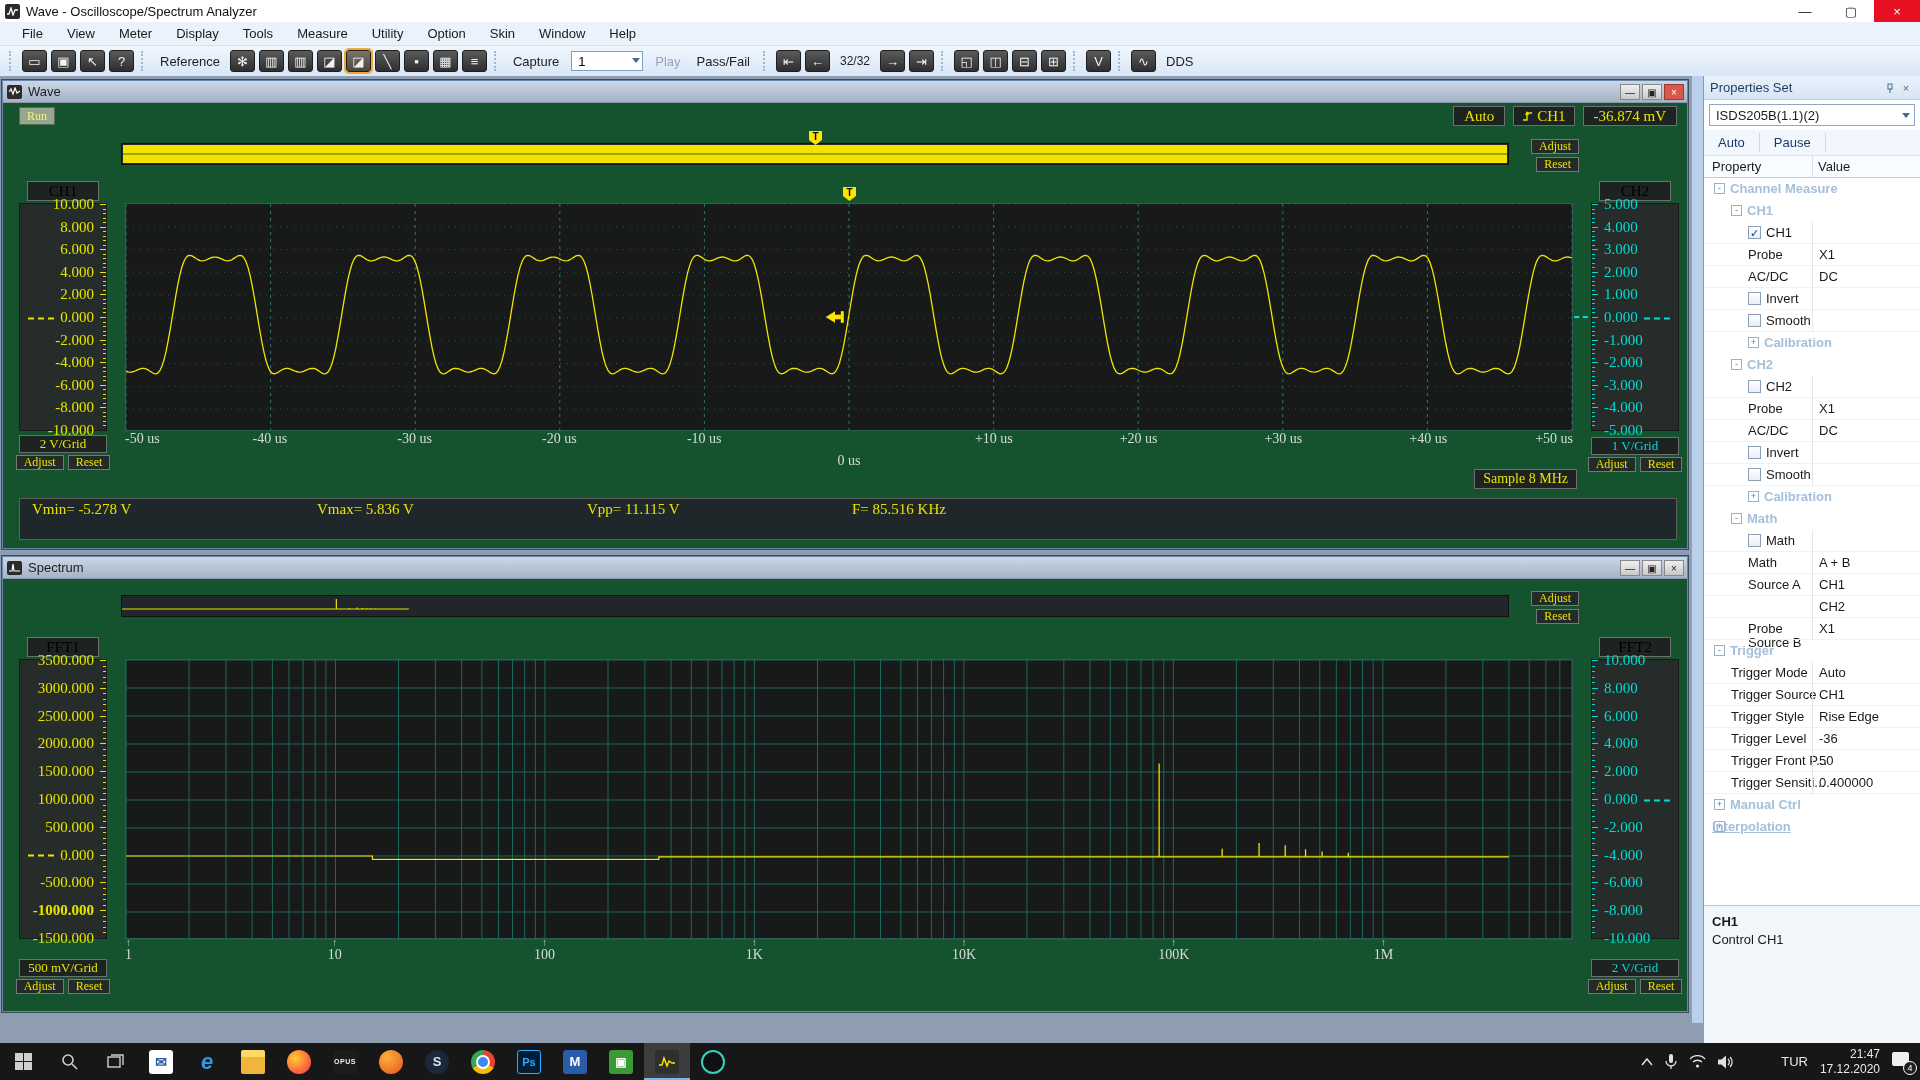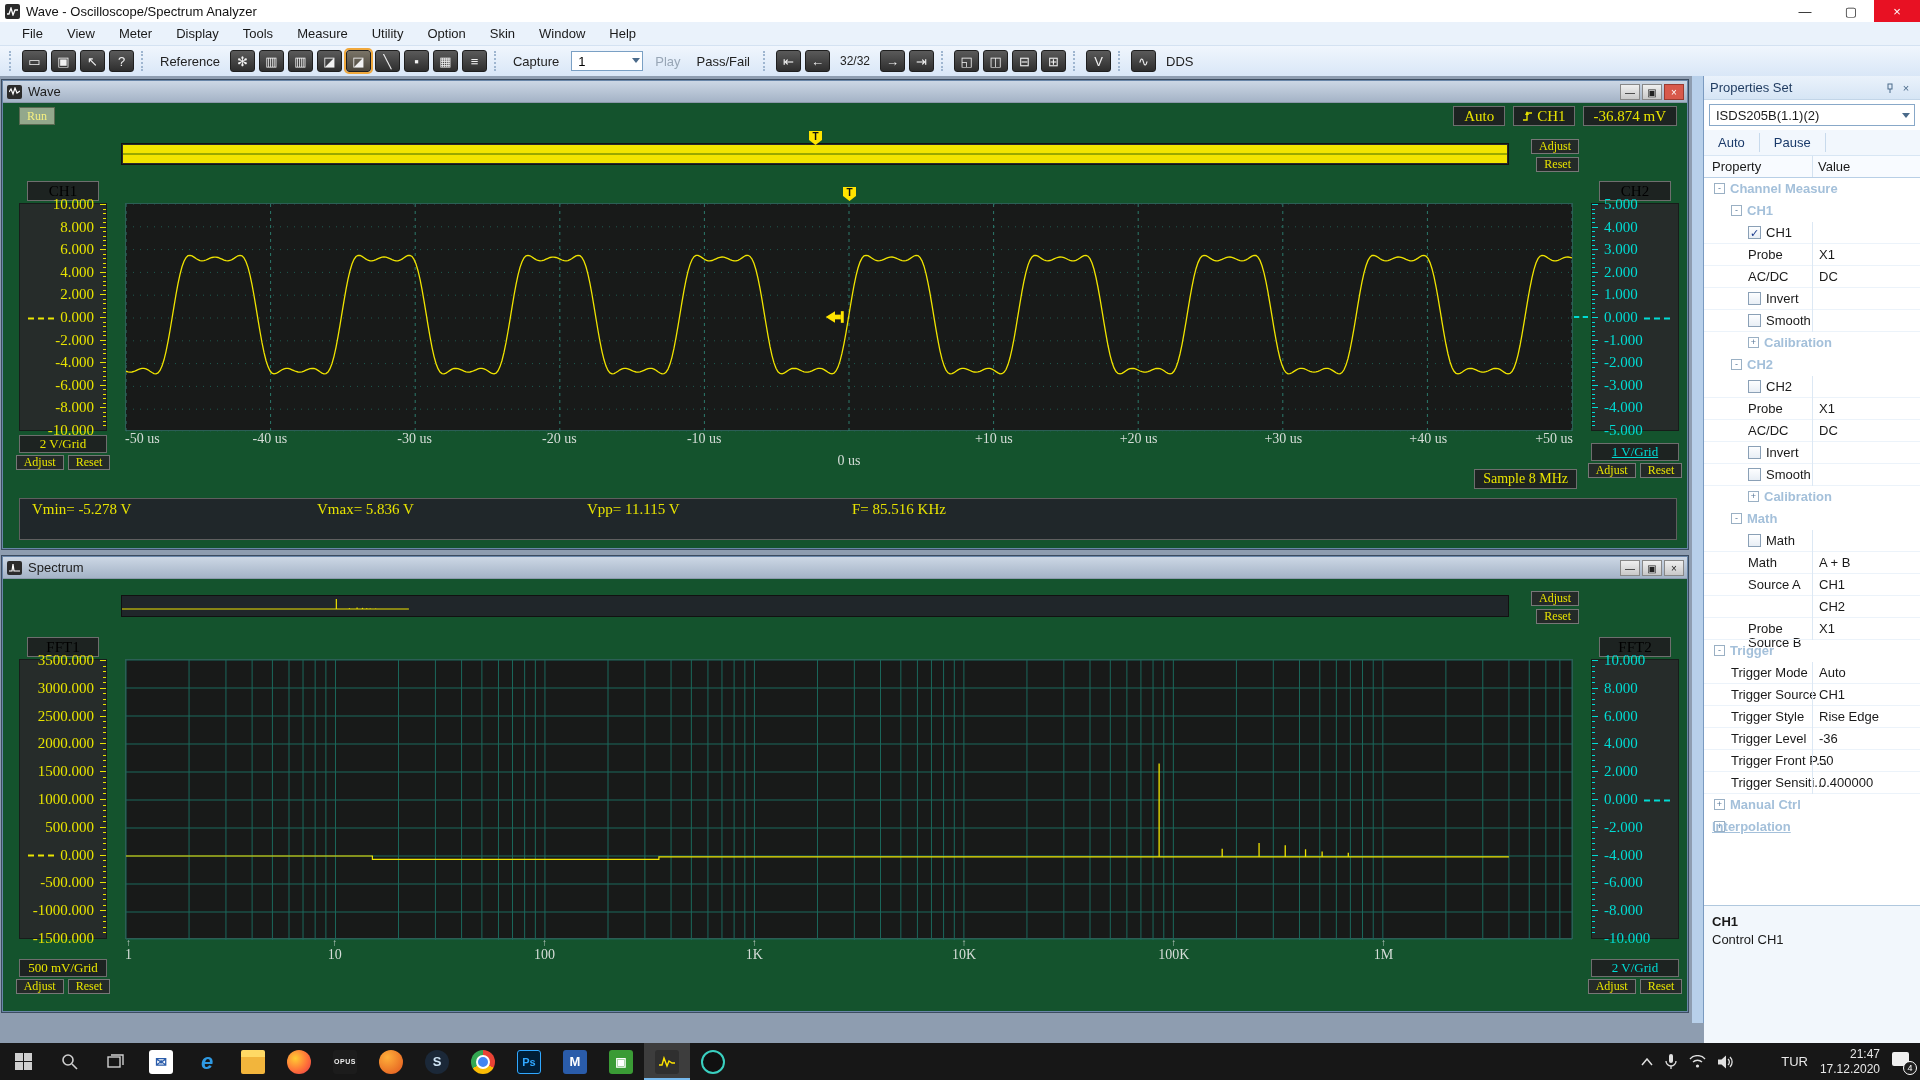--- a/index.html
+++ b/index.html
@@ -389,21 +389,21 @@
                 <div class="axis-label" style="top: 20%;">3.000</div>
                 <div class="axis-label" style="top: 30%;">2.000</div>
                 <div class="axis-label" style="top: 40%;">1.000</div>
                 <div class="axis-label" style="top: 50%;">0.000<span class="zero-dash"></span></div>
                 <div class="axis-label" style="top: 60%;">-1.000</div>
                 <div class="axis-label" style="top: 70%;">-2.000</div>
                 <div class="axis-label" style="top: 80%;">-3.000</div>
                 <div class="axis-label" style="top: 90%;">-4.000</div>
                 <div class="axis-label" style="top: 100%;">-5.000</div>
               </div>
-            <div class="vgrid-box ch-cyan" style="margin-top:12px;text-decoration:underline;">1 V/Grid</div>
+            <div class="vgrid-box ch-cyan" style="margin-top:6px;">1 V/Grid</div>
             <div class="adj-row">
               <div class="btn-sm">Adjust</div>
               <div class="btn-sm">Reset</div>
             </div>
           </div>
         </div>
         <div class="dark-box" id="sample-badge" style="top:366px; font-size:14px;">Sample 8 MHz</div>
 
         <div id="wave-measure">
           <div class="meas-row ch-yellow">
@@ -457,21 +457,21 @@
               <div class="tick-strip"></div>
             <div class="axis-label" style="top: 0%;">3500.000</div>
                 <div class="axis-label" style="top: 10%;">3000.000</div>
                 <div class="axis-label" style="top: 20%;">2500.000</div>
                 <div class="axis-label" style="top: 30%;">2000.000</div>
                 <div class="axis-label" style="top: 40%;">1500.000</div>
                 <div class="axis-label" style="top: 50%;">1000.000</div>
                 <div class="axis-label" style="top: 60%;">500.000</div>
                 <div class="axis-label" style="top: 70%;">0.000<span class="zero-dash"></span></div>
                 <div class="axis-label" style="top: 80%;">-500.000</div>
-                <div class="axis-label" style="top: 90%;">-1000.000</div>
+                <div class="axis-label" style="top: 90%; font-weight: bold;">-1000.000</div>
                 <div class="axis-label" style="top: 100%;">-1500.000</div>
               </div>
             <div style="height:20px;"></div>
             <div class="vgrid-box ch-yellow">500 mV/Grid</div>
             <div class="adj-row">
               <div class="btn-sm">Adjust</div>
               <div class="btn-sm">Reset</div>
             </div>
           </div>
           <div>

